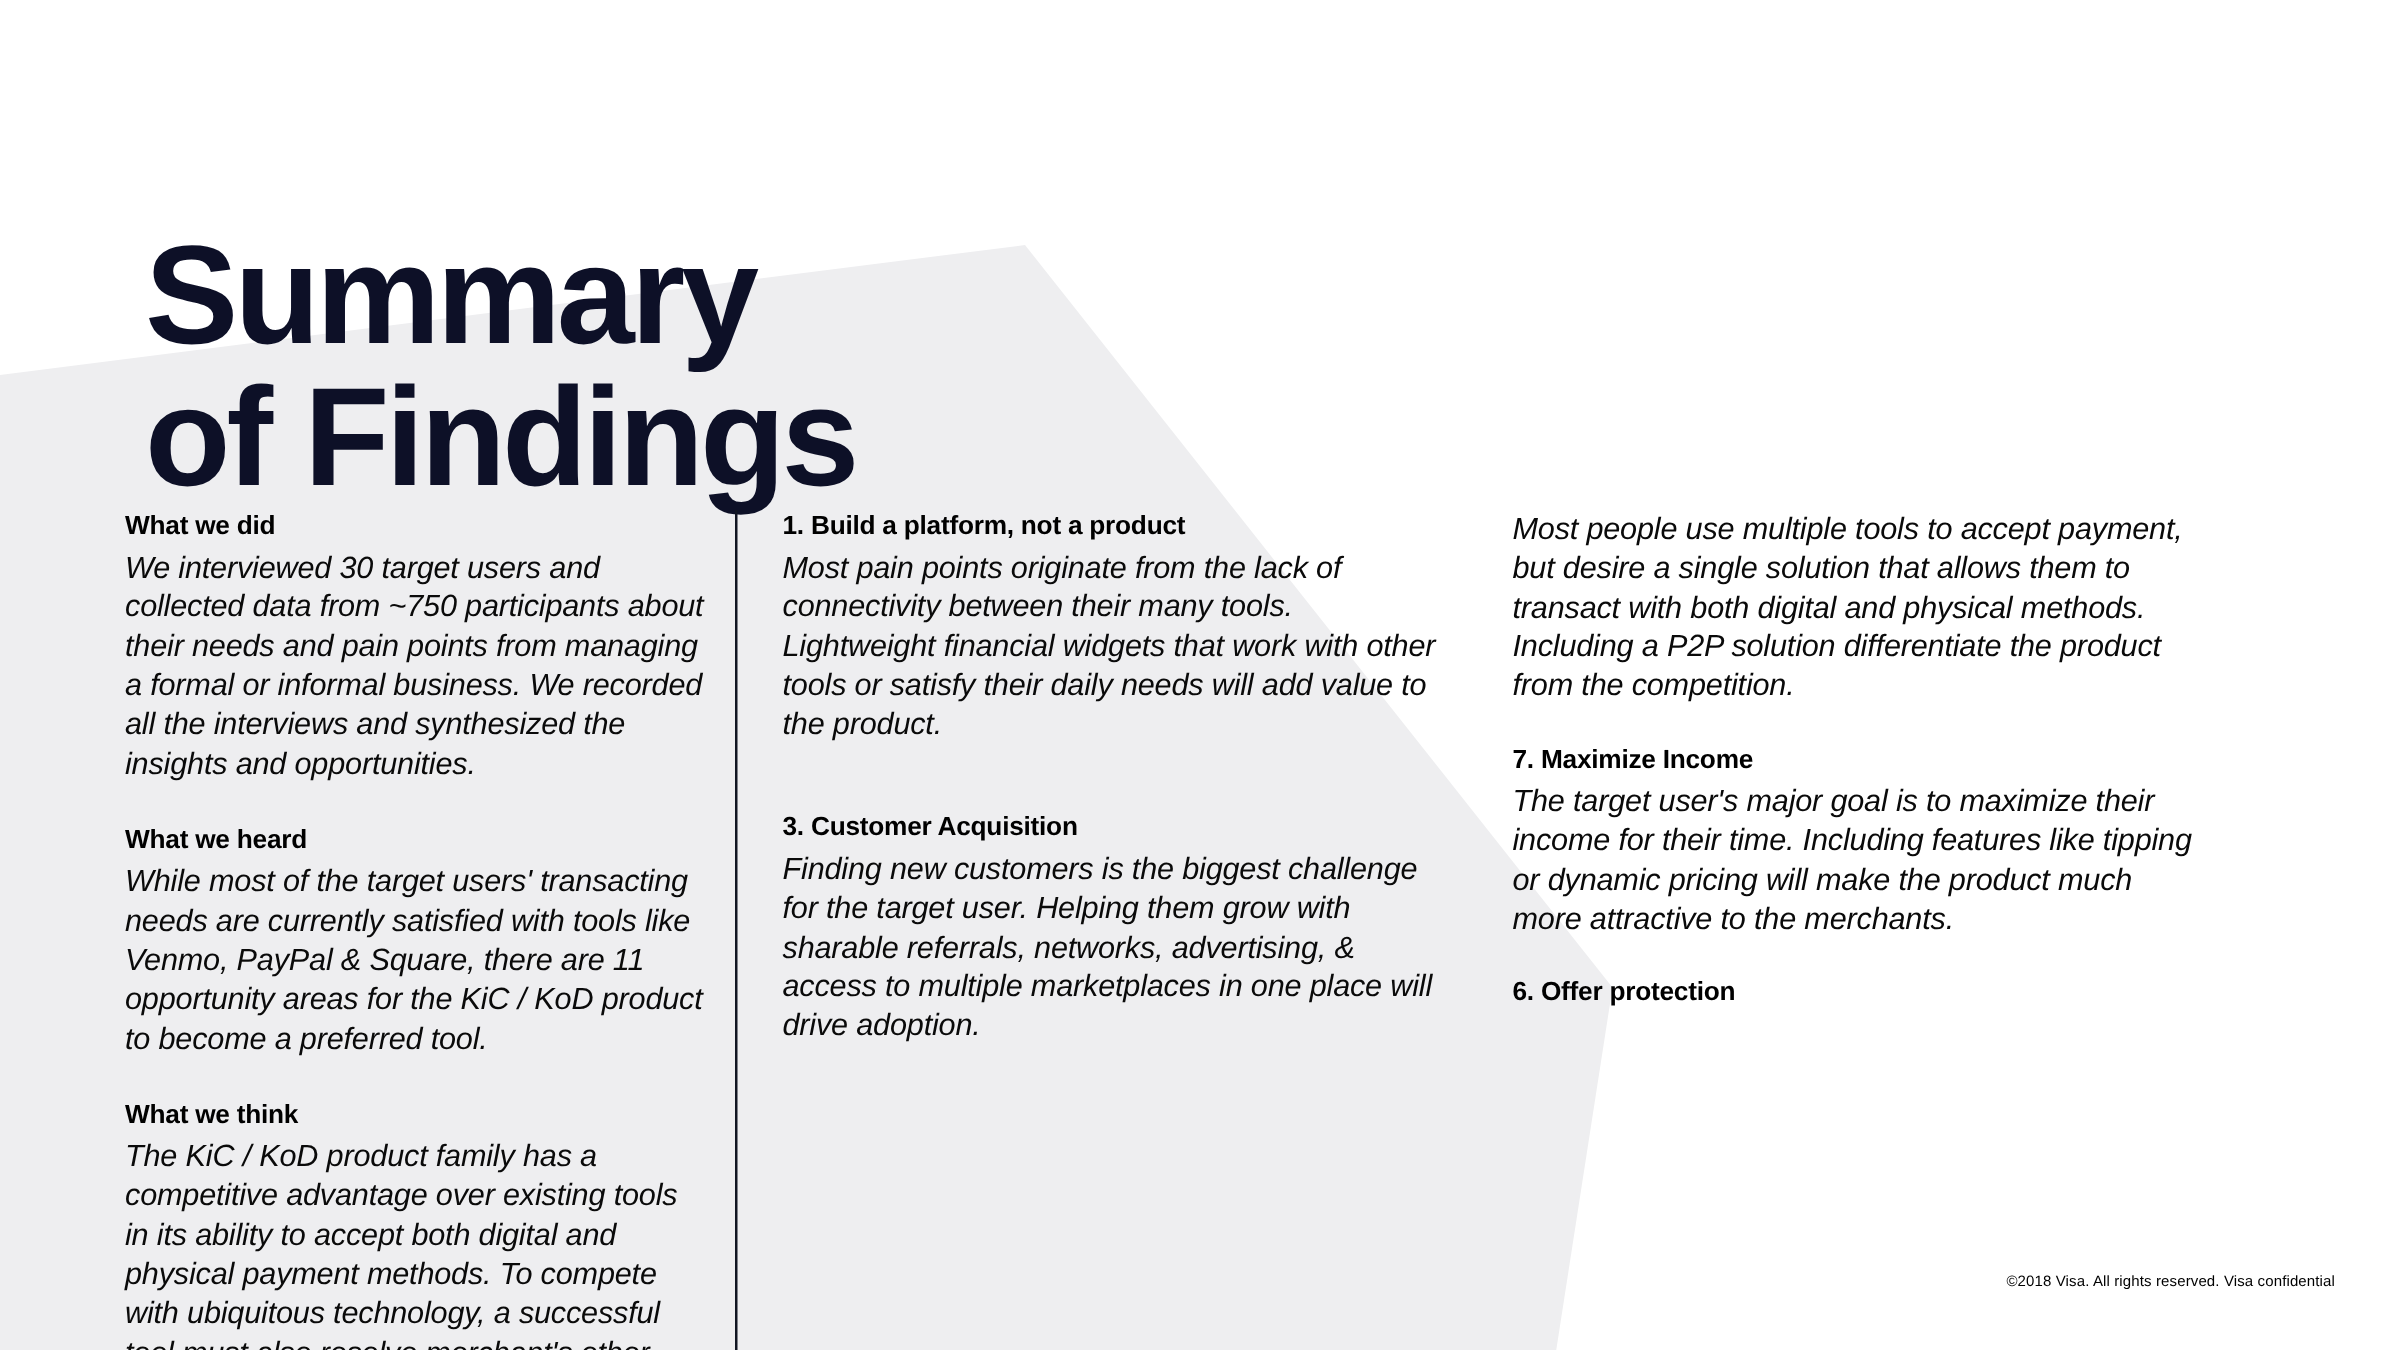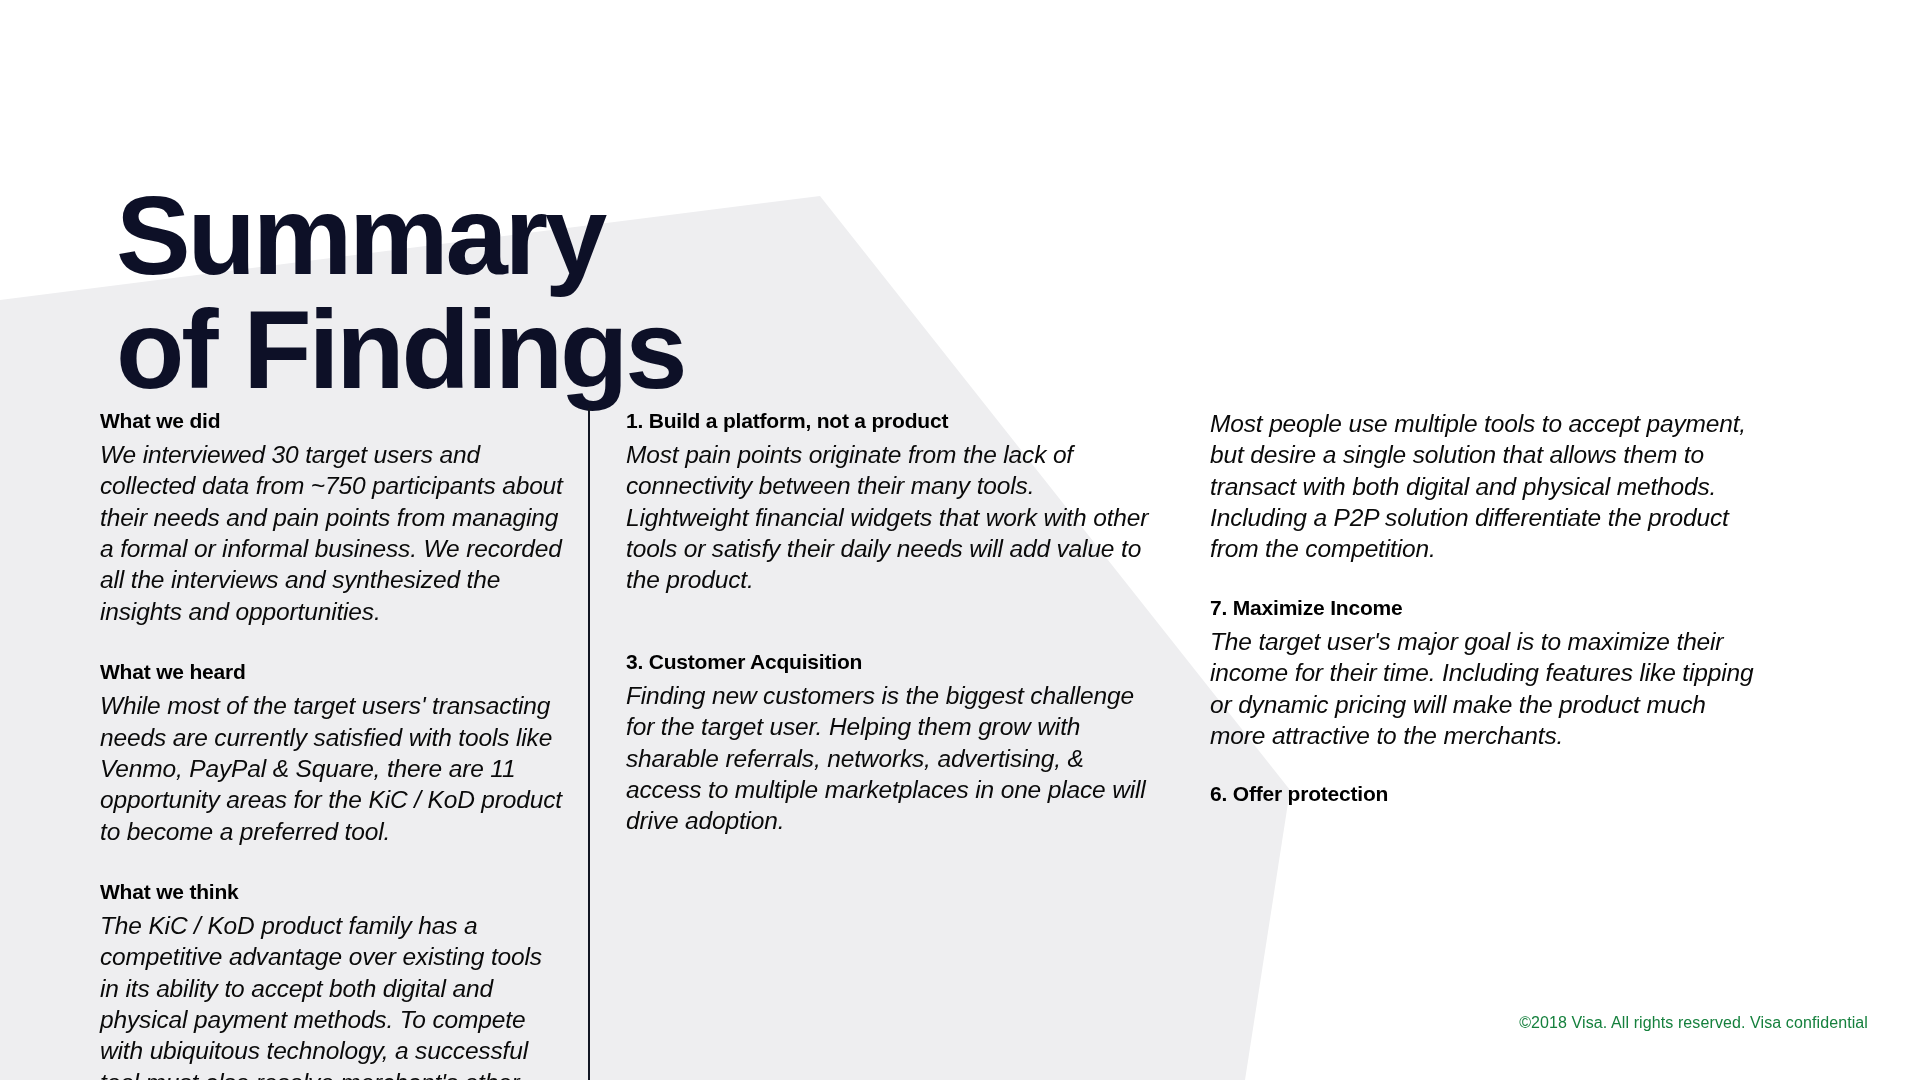--- a/index.html
+++ b/index.html
@@ -97,22 +97,22 @@
   #col-2 .block { margin-bottom: 53px; }
   #col-3 .block { margin-bottom: 30px; }
   #col-2 .block:last-child, #col-3 .block:last-child { margin-bottom: 0; }
 
   
   #footer {
     position: absolute;
     right: 52px;
     bottom: 48px;
     z-index: 3;
-    color: #15803d;
-    font-size: 16px;
+    color: #000000;
+    font-size: 12px;
     letter-spacing: 0.1px;
     white-space: nowrap;
   }
 </style>
 </head>
 <body>
 
 <div id="slide" style="background: rgb(255, 255, 255);">
 
   <svg id="bg-shape" viewBox="0 0 1920 1080" preserveAspectRatio="none" aria-hidden="true">

